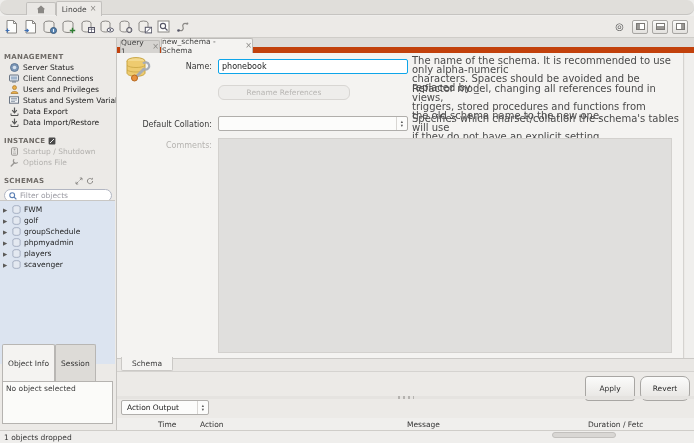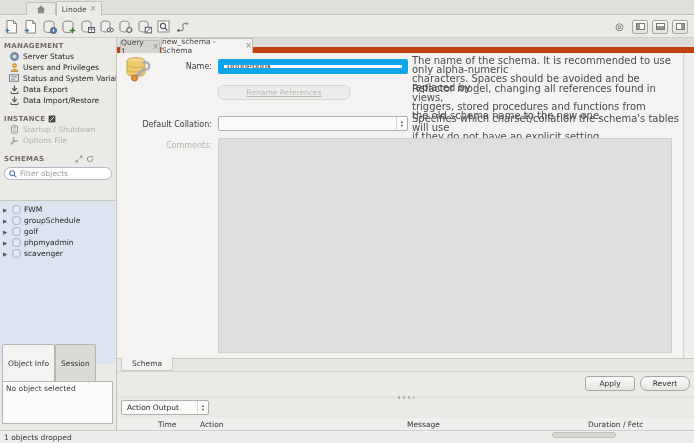--- a/index.html
+++ b/index.html
@@ -6,21 +6,21 @@
   html,body { width:694px; height:443px; }
   body {
     position:relative; overflow:hidden;
     font-family:"DejaVu Sans", sans-serif; font-size:8px; color:#333;
     background:#efeeec;
   }
   svg { display:block; }
 
   
   .window-tabbar { position:absolute; top:0; left:0; right:0; height:15px;
-    background:#e0deda; border-bottom:1px solid #c6c4c1; z-index:4; }
+    background:#e0deda; border-bottom:1px solid #c6c4c1; z-index:4;border-radius:7px; }
   .wtab { position:absolute; top:2px; height:13px; background:#e9e7e4;
     border:1px solid #c2c0bd; border-bottom:none; border-radius:2px 2px 0 0;
     display:flex; align-items:center; justify-content:center; gap:3px; font-size:7.5px; color:#444; }
   .wtab.home { left:26px; width:30px; }
   .wtab.active { top:1px; height:15px; background:#eceae7; z-index:5; }
   .wtab .close { color:#8a8885; font-size:8px; line-height:8px; }
 
   
   .toolbar { position:absolute; top:16px; left:0; right:0; height:22px;
     background:#eceae7; border-bottom:1px solid #cfcdc9; display:flex; align-items:center; }
@@ -32,21 +32,21 @@
     background:linear-gradient(#fbfbfa,#e3e1de); display:flex; align-items:center; justify-content:center; }
   .pt-rect { width:9px; height:7px; border:1px solid #7a7875; position:relative; background:#fff; }
   .pt-fill { position:absolute; background:#9a9895; }
   .pt-left  .pt-fill { left:0; top:0; bottom:0; width:3px; }
   .pt-bottom .pt-fill { left:0; right:0; bottom:0; height:3px; }
   .pt-right .pt-fill { right:0; top:0; bottom:0; width:3px; }
 
   
   .sidebar { position:absolute; top:38px; left:0; width:117px; bottom:0;
     background:#eceae7; border-right:1px solid #c6c4c1; }
-  .sec-h { display:flex; align-items:center; height:11px; margin-top:2px; padding:0 4px;
+  .sec-h { display:flex; align-items:center; height:11px; margin-top:13px; padding:0 4px;
     font-size:7px; font-weight:bold; color:#6e6a66; letter-spacing:.3px; gap:3px; }
   .sec-h .hdr-icons { margin-left:auto; margin-right:18px; display:flex; gap:3px; }
   .side-item { display:flex; align-items:center; height:11px; padding-left:9px; gap:4px;
     font-size:7.5px; color:#222; white-space:nowrap; overflow:hidden; }
   .side-item .ic { width:10px; display:flex; justify-content:center; flex:none; }
   .side-item.disabled { color:#b3b1ae; }
   .gap7 { margin-top:7px; }
   .filter-box { margin:3px 4px 0 4px; height:13px; background:#fff; border:1px solid #b2b6c2;
     border-radius:7px; display:flex; align-items:center; padding:4px 4px; gap:3px; }
   .filter-box input { border:none; outline:none; width:80px; font-family:"DejaVu Sans",sans-serif;
@@ -80,43 +80,43 @@
   .etab .close { color:#8a8885; font-size:8px; line-height:8px; }
 
   .editor-bg { position:absolute; top:15px; left:0; width:567px; height:305px;
     background:#f4f3f1; border-right:1px solid #d5d3d0; }
   .right-strip { position:absolute; top:15px; left:568px; width:9px; height:305px; background:#f0efed; }
 
   .schema-big-icon { position:absolute; left:6px; top:18px; }
   .fld-label { position:absolute; font-size:8px; color:#3a3a3a; text-align:right; }
   .fld-label.disabled { color:#b5b3b0; }
   .name-input { position:absolute; left:101px; top:21px; width:190px; height:15px;
-    background:#fff; border:6px solid #0ea5e9; border-radius:2px; padding:0 3px;
+    background:#fff; border:1px solid #0ea5e9; border-radius:2px; padding:0 3px;
     font-family:"DejaVu Sans",sans-serif; font-size:8px; color:#222; outline:none; }
   .help { position:absolute; left:295px; width:268px; font-size:10px; line-height:9px;
     color:#4a4a4a; white-space:pre-line; }
   .rename-btn { position:absolute; left:101px; top:47px; width:132px; height:15px;
     background:#eeedeb; border:1px solid #d8d6d3; border-radius:6px;
-    font-size:7.5px; color:#b9b7b4; display:flex; align-items:center; justify-content:center;text-decoration:underline; }
+    font-size:7.5px; color:#b9b7b4; display:flex; align-items:center; justify-content:center; }
   .dropdown { position:absolute; left:101px; top:78px; width:190px; height:15px;
     background:#fcfcfb; border:1px solid #b0aeab; border-radius:2px;
     display:flex; align-items:center; font-size:7.5px; color:#333; padding-left:4px; }
   .dd-spin { margin-left:auto; width:11px; height:100%; border-left:1px solid #d8d6d3;
     display:flex; flex-direction:column; align-items:center; justify-content:center;
     font-size:4.5px; line-height:4px; color:#555; }
   .comments-area { position:absolute; left:101px; top:100px; width:454px; height:215px;
     background:#e0dfdd; border:1px solid #d3d1ce; }
 
   .bottom-tabrow { position:absolute; top:320px; left:0; right:0; height:14px;
     background:#e9e7e4; border-top:1px solid #cbc9c6; border-bottom:1px solid #d5d3d0; }
   .bottom-tab { position:absolute; left:4px; top:319px; width:52px; height:14px; z-index:3;
     background:#f4f3f1; border:1px solid #cbc9c6; border-top:none; border-radius:0 0 2px 2px;
     display:flex; align-items:center; justify-content:center; font-size:7.5px; color:#3a3a3a; }
 
-  .btn { position:absolute; top:338px; width:50px; height:15px;
+  .btn { position:absolute; top:338px; width:50px; height:25px;
     background:linear-gradient(#fbfbfa,#e6e4e1); border:1px solid #a8a6a3; border-radius:3px;
     font-size:7.5px; color:#2e2e2e; display:flex; align-items:center; justify-content:center; }
   .btn.apply { right:59px; } .btn.revert { right:4px;border-radius:7px; }
 
   .splitter { position:absolute; top:358px; left:0; right:0; height:3px; background:#e5e3e0; }
   .grip { width:16px; height:3px; margin:0 auto;
     background:repeating-linear-gradient(90deg,#b5b3b0 0 2px,transparent 2px 5px); }
 
   .action-combo { position:absolute; left:4px; top:362px; width:88px; height:15px;
     background:#fcfcfb; border:1px solid #b0aeab; border-radius:2px;
@@ -252,20 +252,30 @@
     <span class="ic">
         <svg width="9" height="9">
           <circle cx="4.5" cy="4.5" r="4" fill="#7d98b8" stroke="#4f6a8a" stroke-width="0.8"></circle>
           <circle cx="4.5" cy="4.5" r="1.8" fill="#d7e2ee"></circle>
         </svg>
       </span>
     <span>Server Status</span>
   </div>
   <div class="side-item">
     <span class="ic">
+        <svg width="10" height="9">
+          <rect x="0.5" y="1" width="9" height="6" rx="0.5" fill="#dfe5ec" stroke="#6b7685"></rect>
+          <rect x="2" y="2.5" width="6" height="3" fill="#9fb4cc"></rect>
+          <rect x="3" y="7.5" width="4" height="1" fill="#6b7685"></rect>
+        </svg>
+      </span>
+    <span>Client Connections</span>
+  </div>
+  <div class="side-item">
+    <span class="ic">
         <svg width="9" height="9">
           <circle cx="4.5" cy="2.6" r="2" fill="#ecb24c" stroke="#a8762a" stroke-width="0.7"></circle>
           <path d="M1 8.5 C1 5.8 8 5.8 8 8.5 Z" fill="#ecb24c" stroke="#a8762a" stroke-width="0.7"></path>
         </svg>
       </span>
     <span>Users and Privileges</span>
   </div>
   <div class="side-item">
     <span class="ic">
         <svg width="10" height="9">
@@ -351,37 +361,45 @@
           <path d="M0.9 2v5c0 0.8 1.6 1.4 3.6 1.4s3.6-0.6 3.6-1.4V2" fill="#e4e9f1" stroke="#8e9ab0" stroke-width="0.7"></path>
         </svg>
       <span>FWM</span>
     </div>
     <div class="schema-row">
       <span class="arrow">▶</span>
       <svg width="9" height="9">
           <ellipse cx="4.5" cy="2" rx="3.6" ry="1.4" fill="#e4e9f1" stroke="#8e9ab0" stroke-width="0.7"></ellipse>
           <path d="M0.9 2v5c0 0.8 1.6 1.4 3.6 1.4s3.6-0.6 3.6-1.4V2" fill="#e4e9f1" stroke="#8e9ab0" stroke-width="0.7"></path>
         </svg>
-      <span>groupSchedule</span>
+      <span>golf</span>
     </div>
     <div class="schema-row">
       <span class="arrow">▶</span>
       <svg width="9" height="9">
           <ellipse cx="4.5" cy="2" rx="3.6" ry="1.4" fill="#e4e9f1" stroke="#8e9ab0" stroke-width="0.7"></ellipse>
           <path d="M0.9 2v5c0 0.8 1.6 1.4 3.6 1.4s3.6-0.6 3.6-1.4V2" fill="#e4e9f1" stroke="#8e9ab0" stroke-width="0.7"></path>
         </svg>
-      <span>golf</span>
+      <span>groupSchedule</span>
     </div>
     <div class="schema-row">
       <span class="arrow">▶</span>
       <svg width="9" height="9">
           <ellipse cx="4.5" cy="2" rx="3.6" ry="1.4" fill="#e4e9f1" stroke="#8e9ab0" stroke-width="0.7"></ellipse>
           <path d="M0.9 2v5c0 0.8 1.6 1.4 3.6 1.4s3.6-0.6 3.6-1.4V2" fill="#e4e9f1" stroke="#8e9ab0" stroke-width="0.7"></path>
         </svg>
       <span>phpmyadmin</span>
+    </div>
+    <div class="schema-row">
+      <span class="arrow">▶</span>
+      <svg width="9" height="9">
+          <ellipse cx="4.5" cy="2" rx="3.6" ry="1.4" fill="#e4e9f1" stroke="#8e9ab0" stroke-width="0.7"></ellipse>
+          <path d="M0.9 2v5c0 0.8 1.6 1.4 3.6 1.4s3.6-0.6 3.6-1.4V2" fill="#e4e9f1" stroke="#8e9ab0" stroke-width="0.7"></path>
+        </svg>
+      <span>players</span>
     </div>
     <div class="schema-row">
       <span class="arrow">▶</span>
       <svg width="9" height="9">
           <ellipse cx="4.5" cy="2" rx="3.6" ry="1.4" fill="#e4e9f1" stroke="#8e9ab0" stroke-width="0.7"></ellipse>
           <path d="M0.9 2v5c0 0.8 1.6 1.4 3.6 1.4s3.6-0.6 3.6-1.4V2" fill="#e4e9f1" stroke="#8e9ab0" stroke-width="0.7"></path>
         </svg>
       <span>scavenger</span>
     </div>
   </div>

